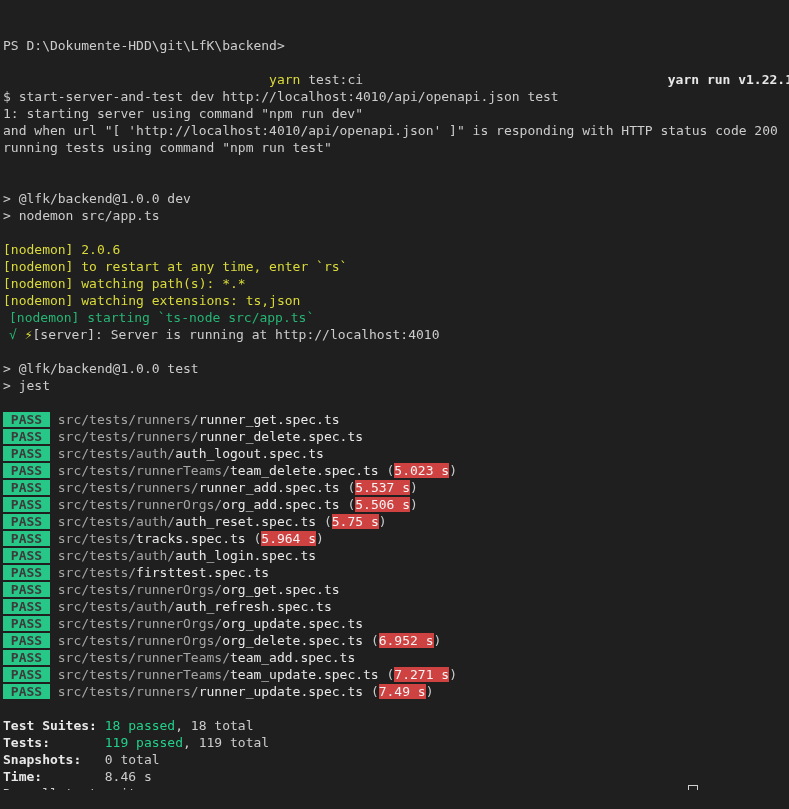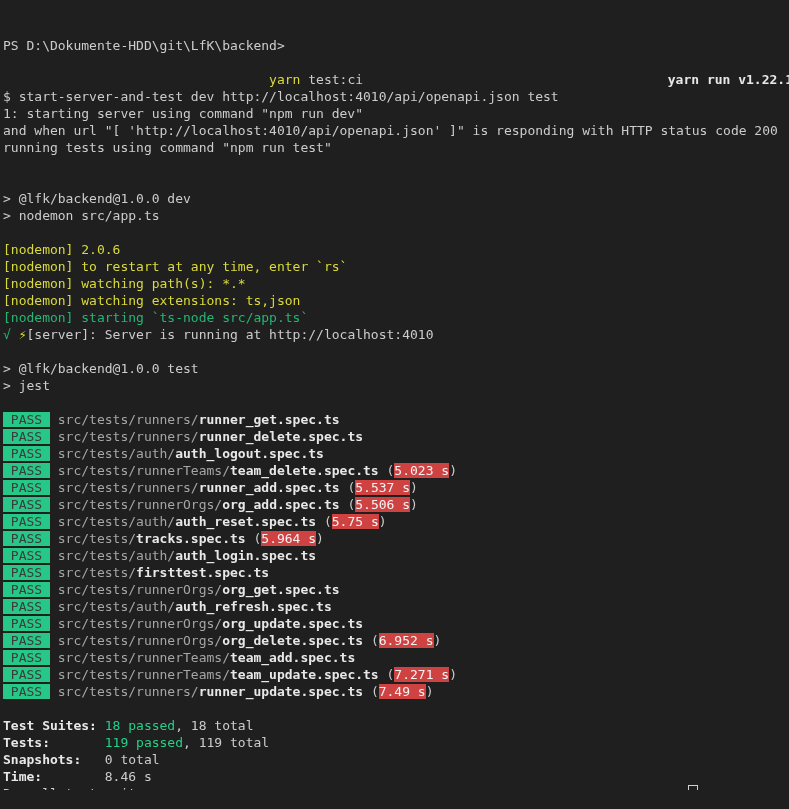--- a/index.html
+++ b/index.html
@@ -18,25 +18,25 @@
     font-size:13px;line-height:17px;white-space:pre;color:var(--fg);
   }
   .tline{height:17px;}
   .tline.split{display:flex;}
   .spacer{flex:1;}
   .rightseg{margin-right:-4px;}
   .s-fg{color:var(--fg);}
   .s-bold{color:var(--boldwhite);font-weight:bold;}
   .s-yellow{color:var(--yellow);}
   .s-yellowBold{color:var(--yellow);font-weight:normal;}
-  .s-green{color:var(--green);}
+  .s-green{color:var(--green);margin-left:6px;}
   .s-greenBold{color:var(--greenBright);font-weight:normal;}
   .s-dim{color:var(--dim);}
-  .s-file{color:var(--boldwhite);font-weight:bold;}
-  .s-passBadge{background:var(--passBg);color:var(--passFg);font-weight:normal;}
+  .s-file{color:var(--boldwhite);font-weight:normal;}
+  .s-passBadge{background:var(--passBg);color:var(--passFg);font-weight:bold;}
   .s-timeBadge{background:var(--timeBg);color:var(--timeFg);font-weight:normal;}
   .cursor{
     position:absolute;width:8px;height:16px;
     border:1px solid var(--cursor);background:transparent;
   }
 </style>
 </head>
 <body>
 
 <div class="terminal">

